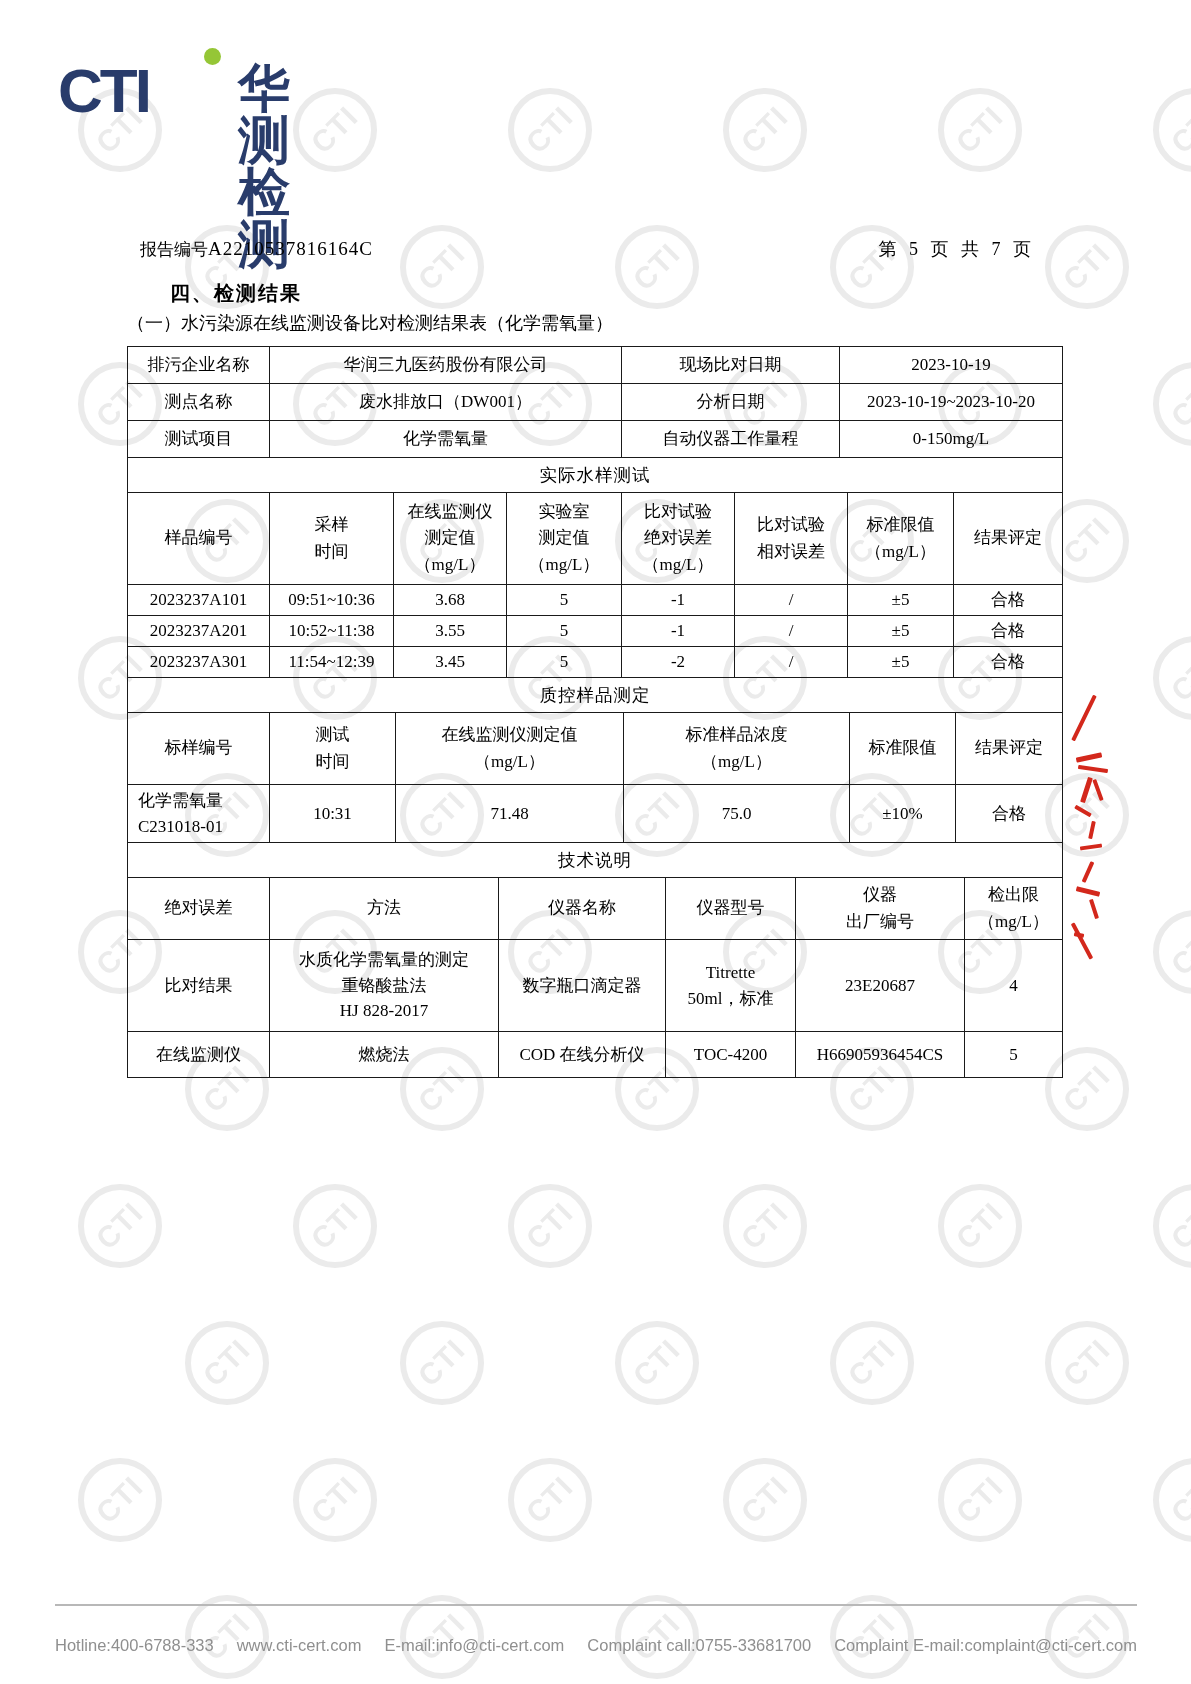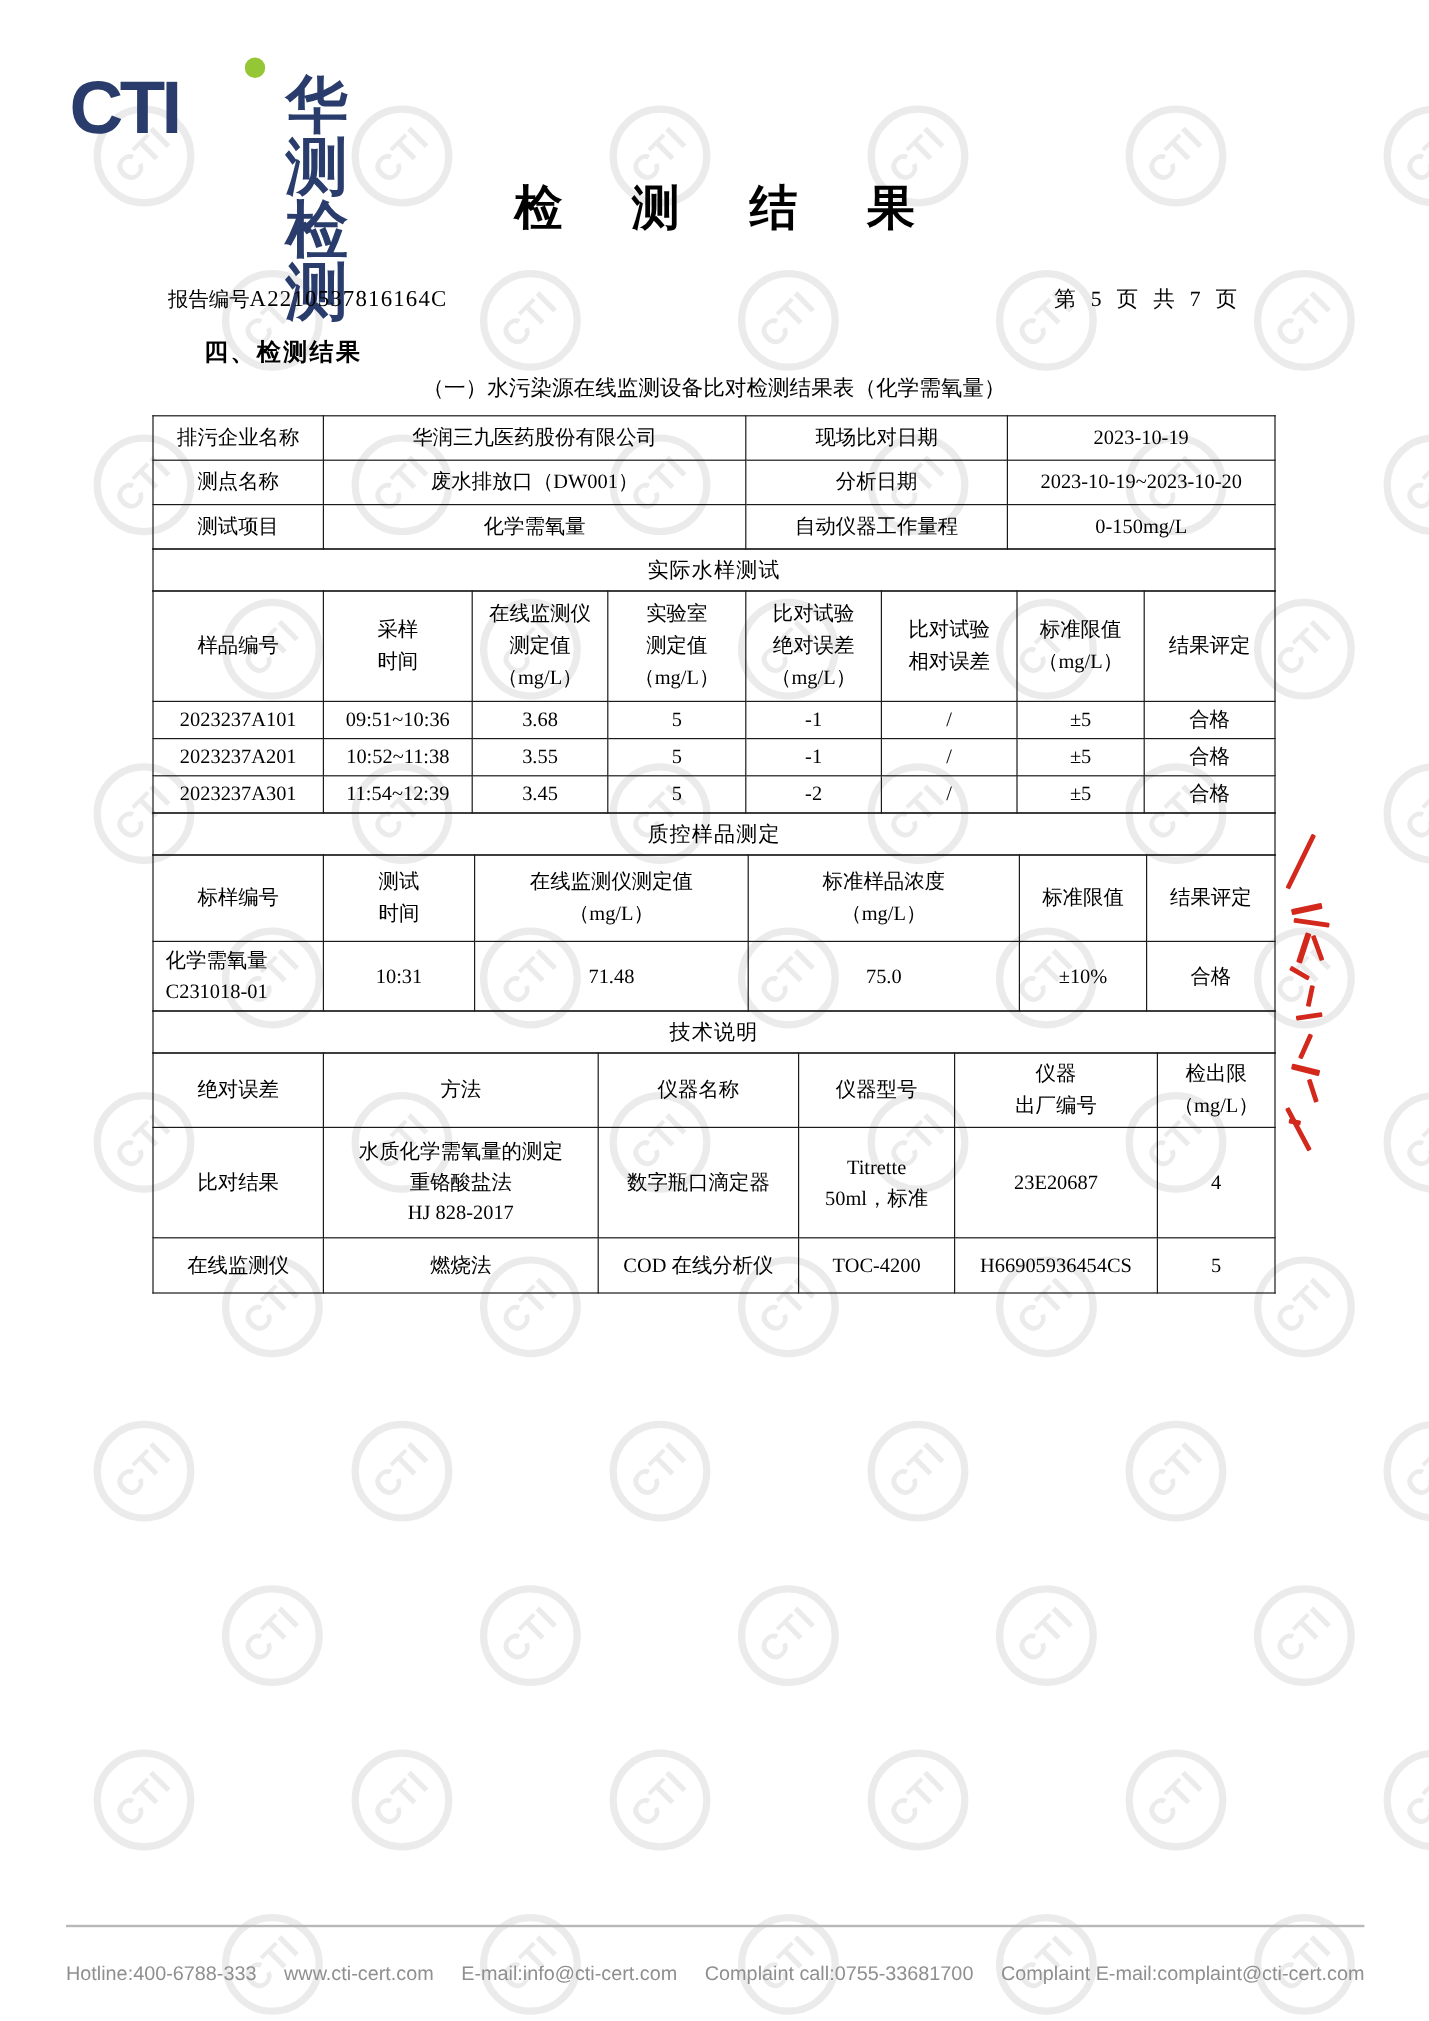--- a/index.html
+++ b/index.html
@@ -35,21 +35,21 @@
   .doc-title {
     position:absolute; left:0; top:146px; width:100%; text-align:center;
     font-size:40px; font-weight:bold; letter-spacing:24px; text-indent:24px;
   }
 
   .report-row { position:absolute; left:140px; top:237px; width:895px; display:flex; align-items:baseline; font-size:17px; }
   .report-no { font-size:19px; letter-spacing:1px; }
   .page-info { margin-left:auto; font-size:18px; letter-spacing:4px; }
 
   .section-heading { position:absolute; left:170px; top:280px; font-size:20px; font-weight:bold; letter-spacing:2px; }
-  .table-title { position:absolute; left:127px; top:311px; width:936px; text-align:center; font-size:18px; }
+  .table-title { position:absolute; left:127px; top:311px; width:936px; text-align:left; font-size:18px; }
 
   
   .tables { position:absolute; left:127px; top:347px; width:876px; }
   table { border-collapse:collapse; table-layout:fixed; width:936px; margin-top:-1px; }
   td {
     border:1px solid #1a1a1a; text-align:center; vertical-align:middle;
     font-size:17px; padding:2px 3px; white-space:pre-line; line-height:1.5;
     background:transparent;
   }
   .band td { height:35px; font-size:17.5px; letter-spacing:1px; }
@@ -287,21 +287,20 @@
   </div>
 
 <div id="content">
 
   <div class="logo">
     <span class="logo-cti">CTI</span>
     <span class="logo-dot"></span>
     <span class="logo-cn">华测检测</span>
   </div>
 
-  <div class="doc-title">检 测 结 果</div>
 
   <div class="report-row">
     <span>报告编号</span>
     <span class="report-no">A2210537816164C</span>
     <span class="page-info">第 5 页 共 7 页</span>
   </div>
 
   <div class="section-heading">四、检测结果</div>
   <div class="table-title">（一）水污染源在线监测设备比对检测结果表（化学需氧量）</div>
 

